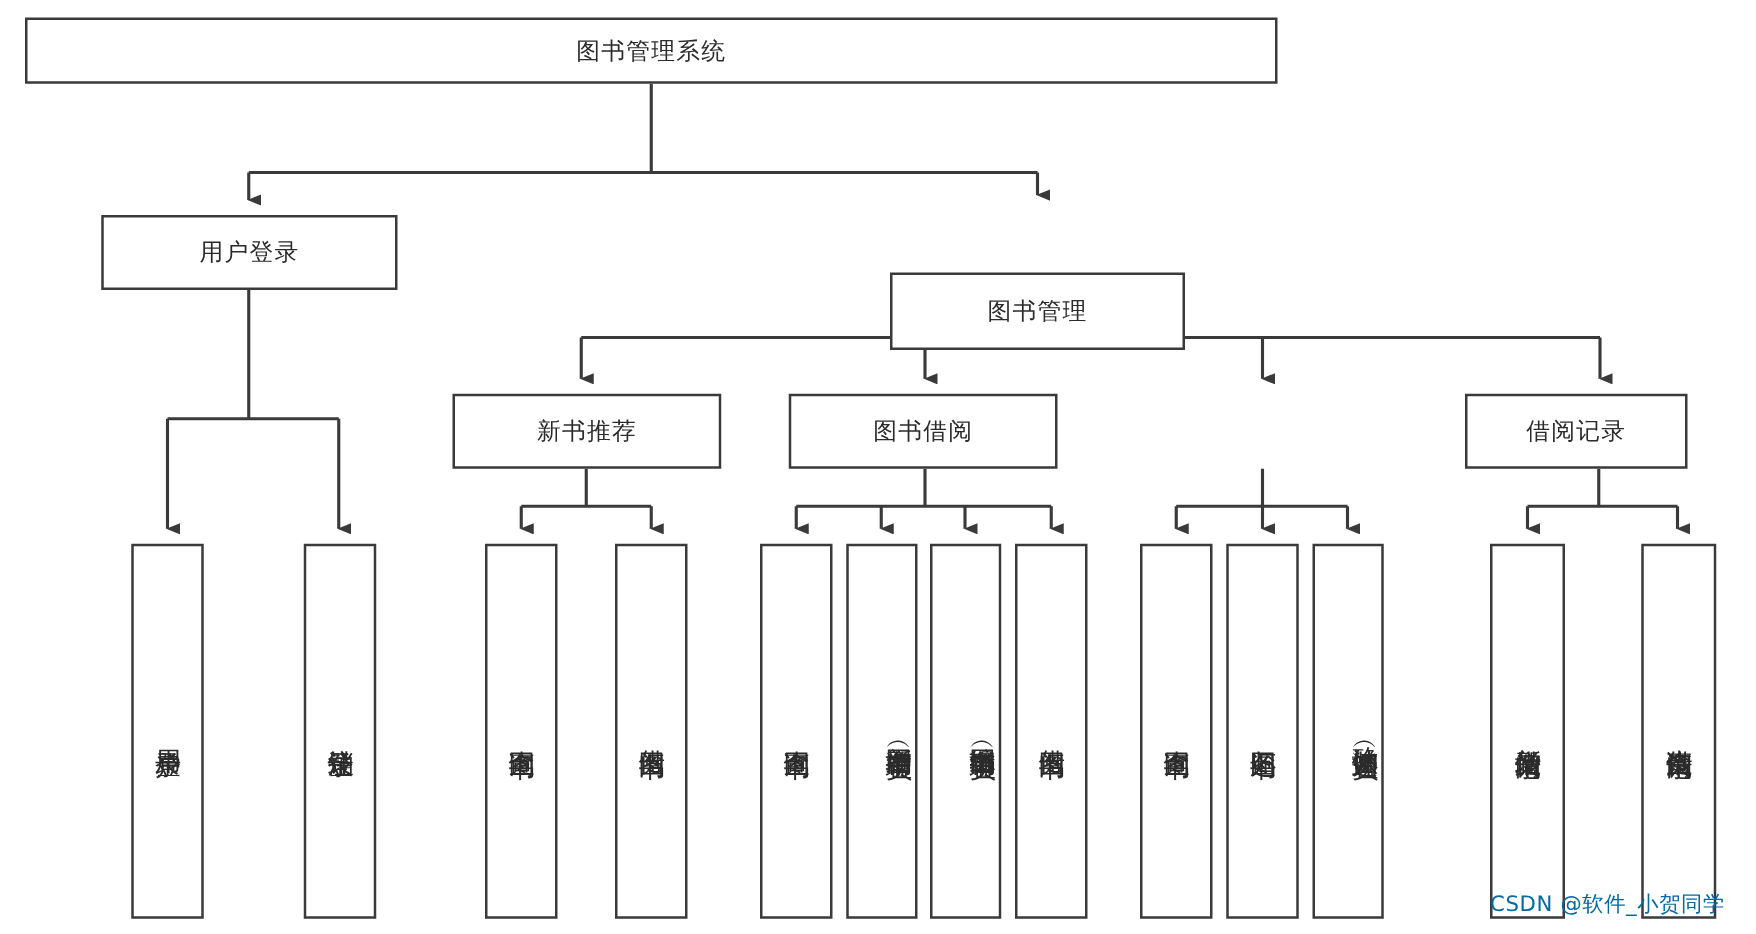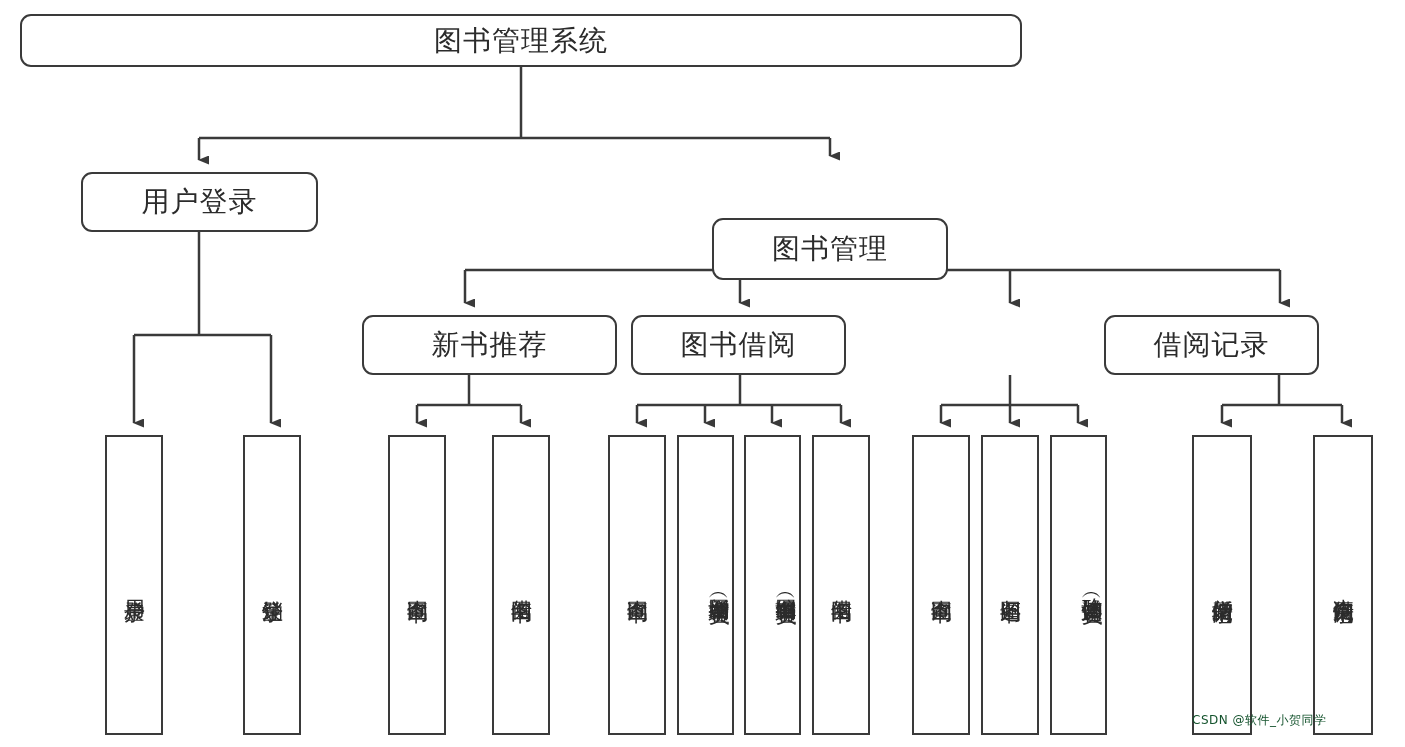--- a/index.html
+++ b/index.html
@@ -31,23 +31,22 @@
     box-sizing: border-box;
     border: 2.5px solid #3a3a3a;
     background: #ffffff;
     display: flex;
     align-items: center;
     justify-content: center;
     color: #2b2b2b;
     z-index: 2;
   }
   .node.horiz {
-    font-size: 28px;
+    font-size: 19px;
     letter-spacing: 1px;
-    border-radius: 11px;
   }
   .node.vert {
     writing-mode: vertical-rl;
     text-orientation: upright;
     font-size: 21px;
     line-height: 1.28;
     letter-spacing: 1px;
     padding: 4px 0;
     text-align: center;
   }
@@ -55,22 +54,22 @@
     align-items: flex-start;
   }
   .node-label {
     display: block;
     white-space: nowrap;
   }
   #watermark {
     position: absolute;
     left: 1192px;
     top: 712px;
-    font-size: 12px;
-    color: #14532d;
+    font-size: 17px;
+    color: #0369a1;
     letter-spacing: 0.5px;
     white-space: nowrap;
     z-index: 3;
   }
 </style>
 </head>
 <body>
 
 <div id="canvas">
 
@@ -128,27 +127,27 @@
     <span class="node-label">图书管理系统</span>
   </div>
 
   <div class="node horiz" style="left:81px; top:172px; width:237px; height:60px;">
     <span class="node-label">用户登录</span>
   </div>
   <div class="node horiz" style="left:712px; top:170px; width:236px; height:62px;margin-top:48px;">
     <span class="node-label">图书管理</span>
   </div>
 
-  <div class="node horiz" style="left:362px; top:315px; width:255px; height:60px;">
+  <div class="node horiz" style="left:362px; top:315px; width:215px; height:60px;">
     <span class="node-label">新书推荐</span>
   </div>
   <div class="node horiz" style="left:631px; top:315px; width:215px; height:60px;">
     <span class="node-label">图书借阅</span>
   </div>
-  <div class="node horiz" style="left:1104px; top:315px; width:215px; height:60px;">
+  <div class="node horiz" style="left:1172px; top:315px; width:178px; height:60px;">
     <span class="node-label">借阅记录</span>
   </div>
 
   <div class="node vert" style="left:105px; top:435px; width:58px; height:300px;">
     <span class="node-label">用户登录</span>
   </div>
   <div class="node vert" style="left:243px; top:435px; width:58px; height:300px;">
     <span class="node-label">注销登录</span>
   </div>
 

